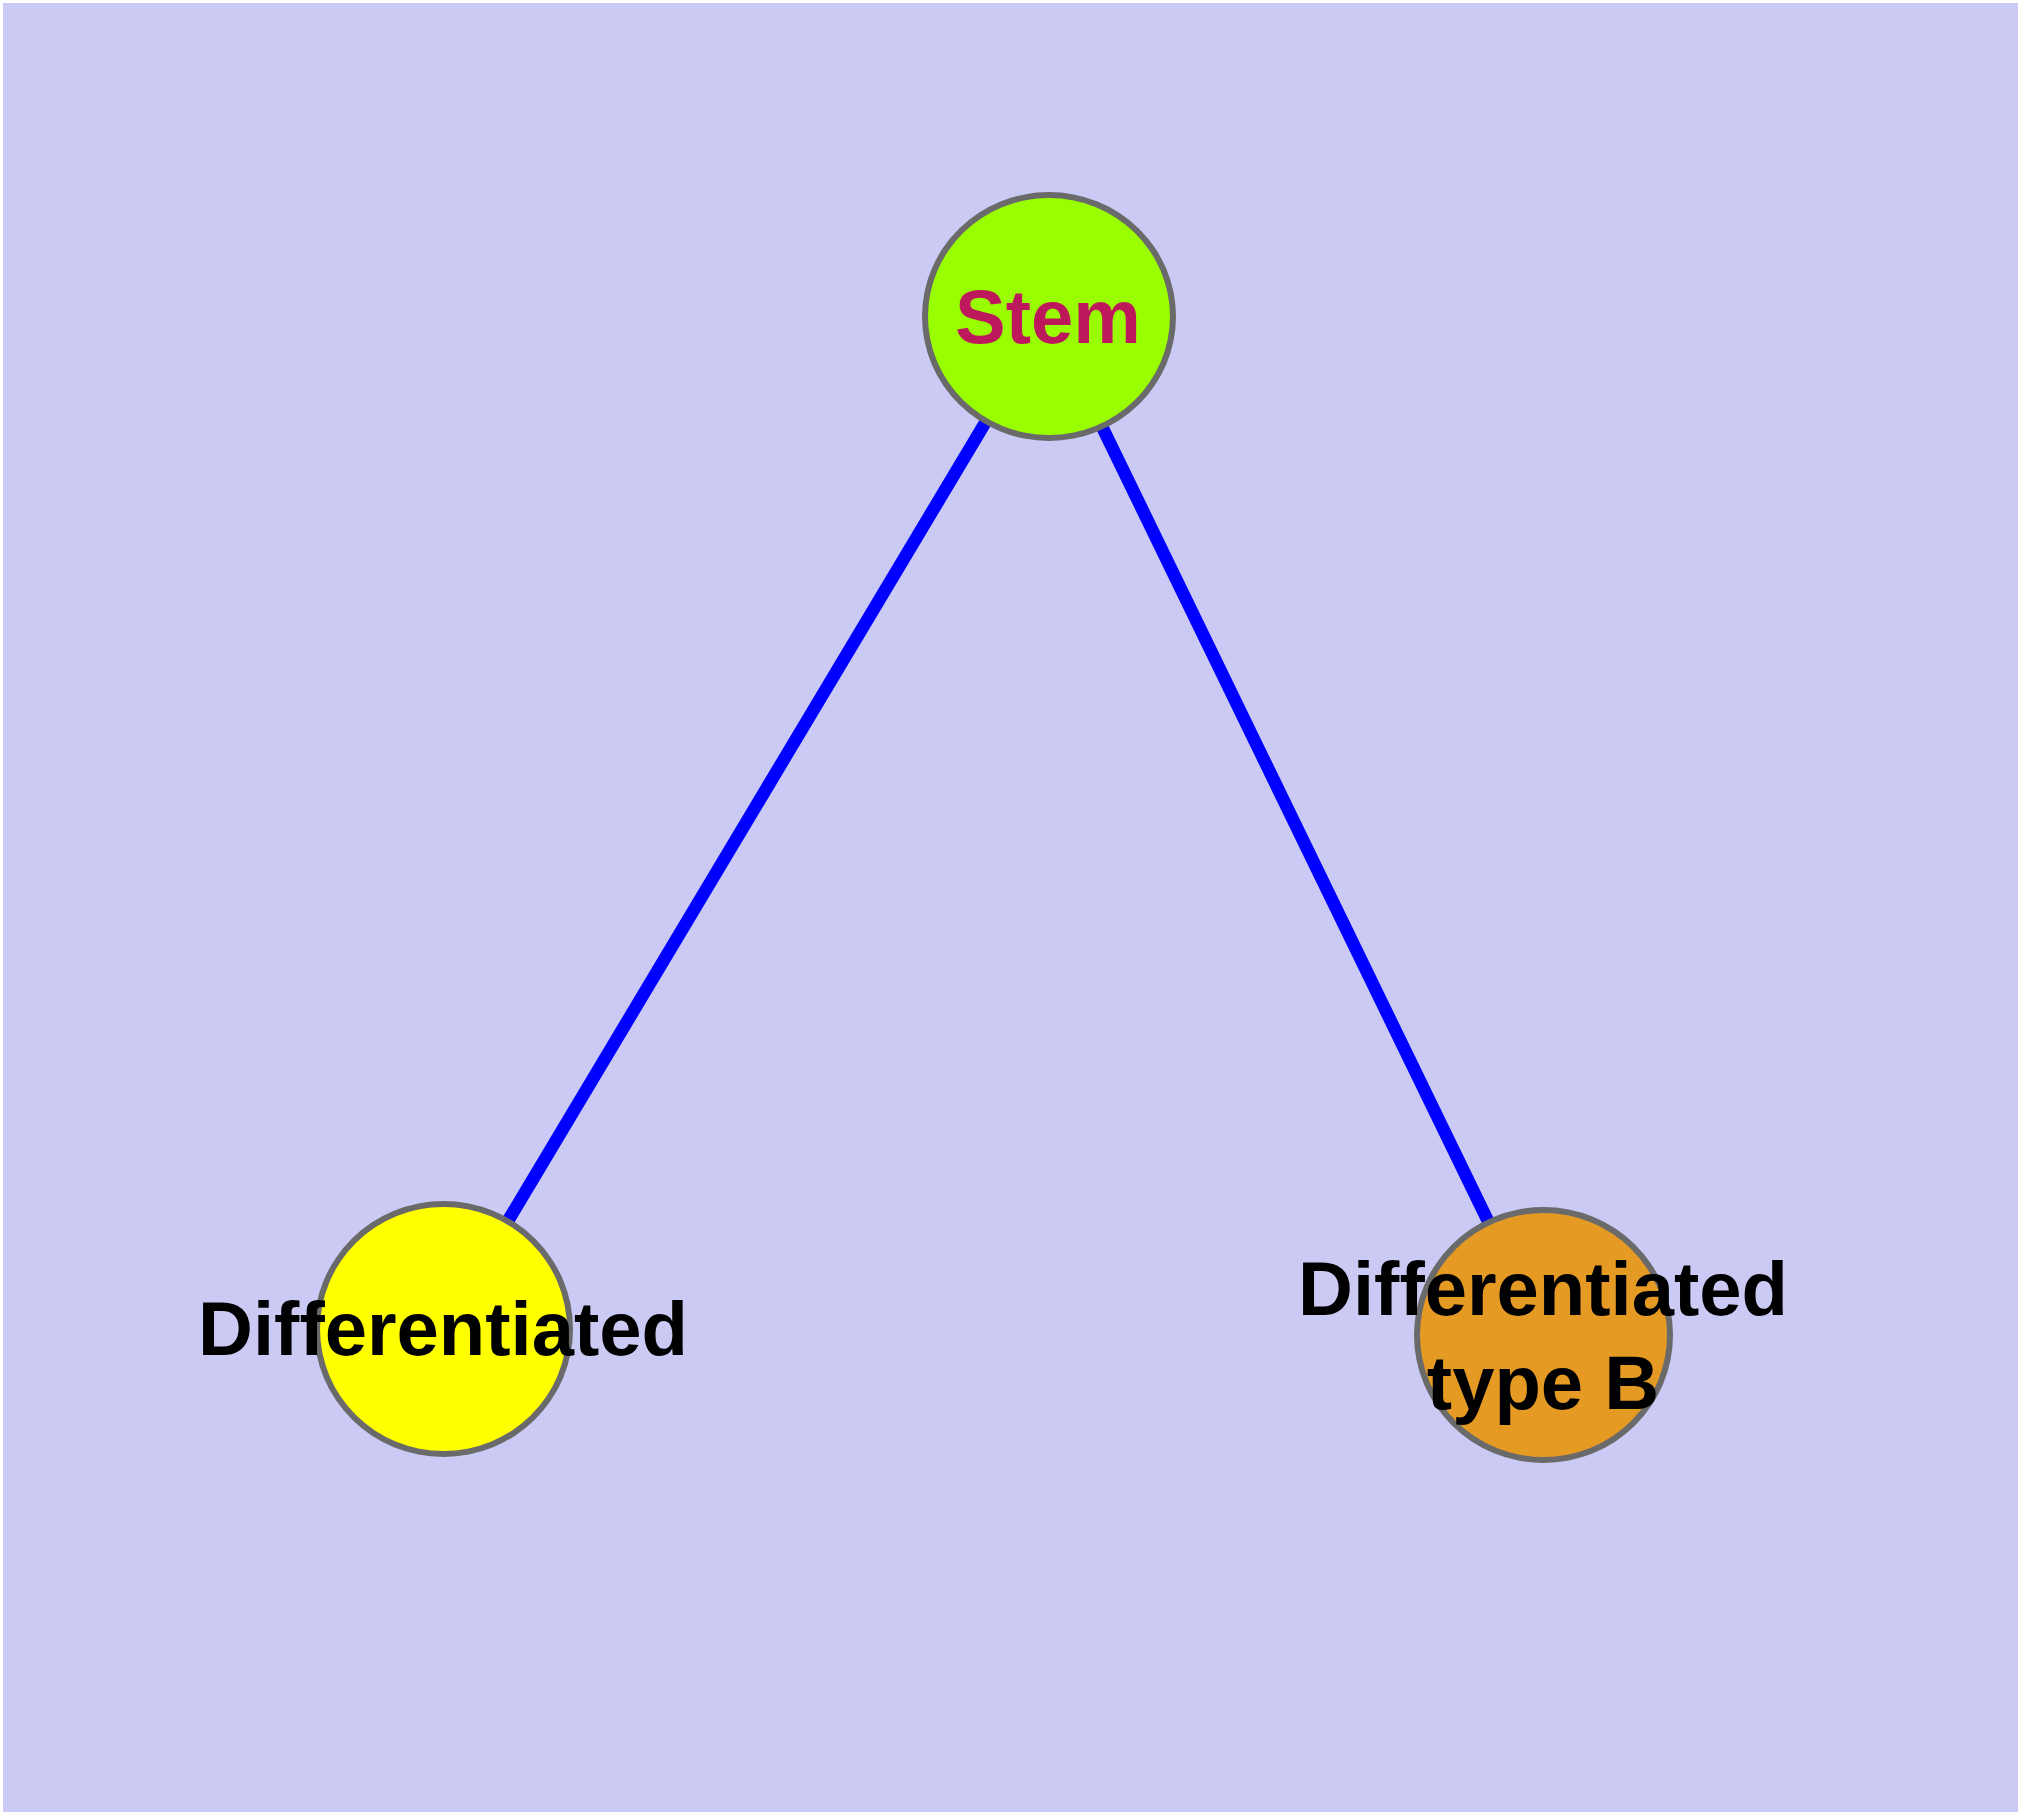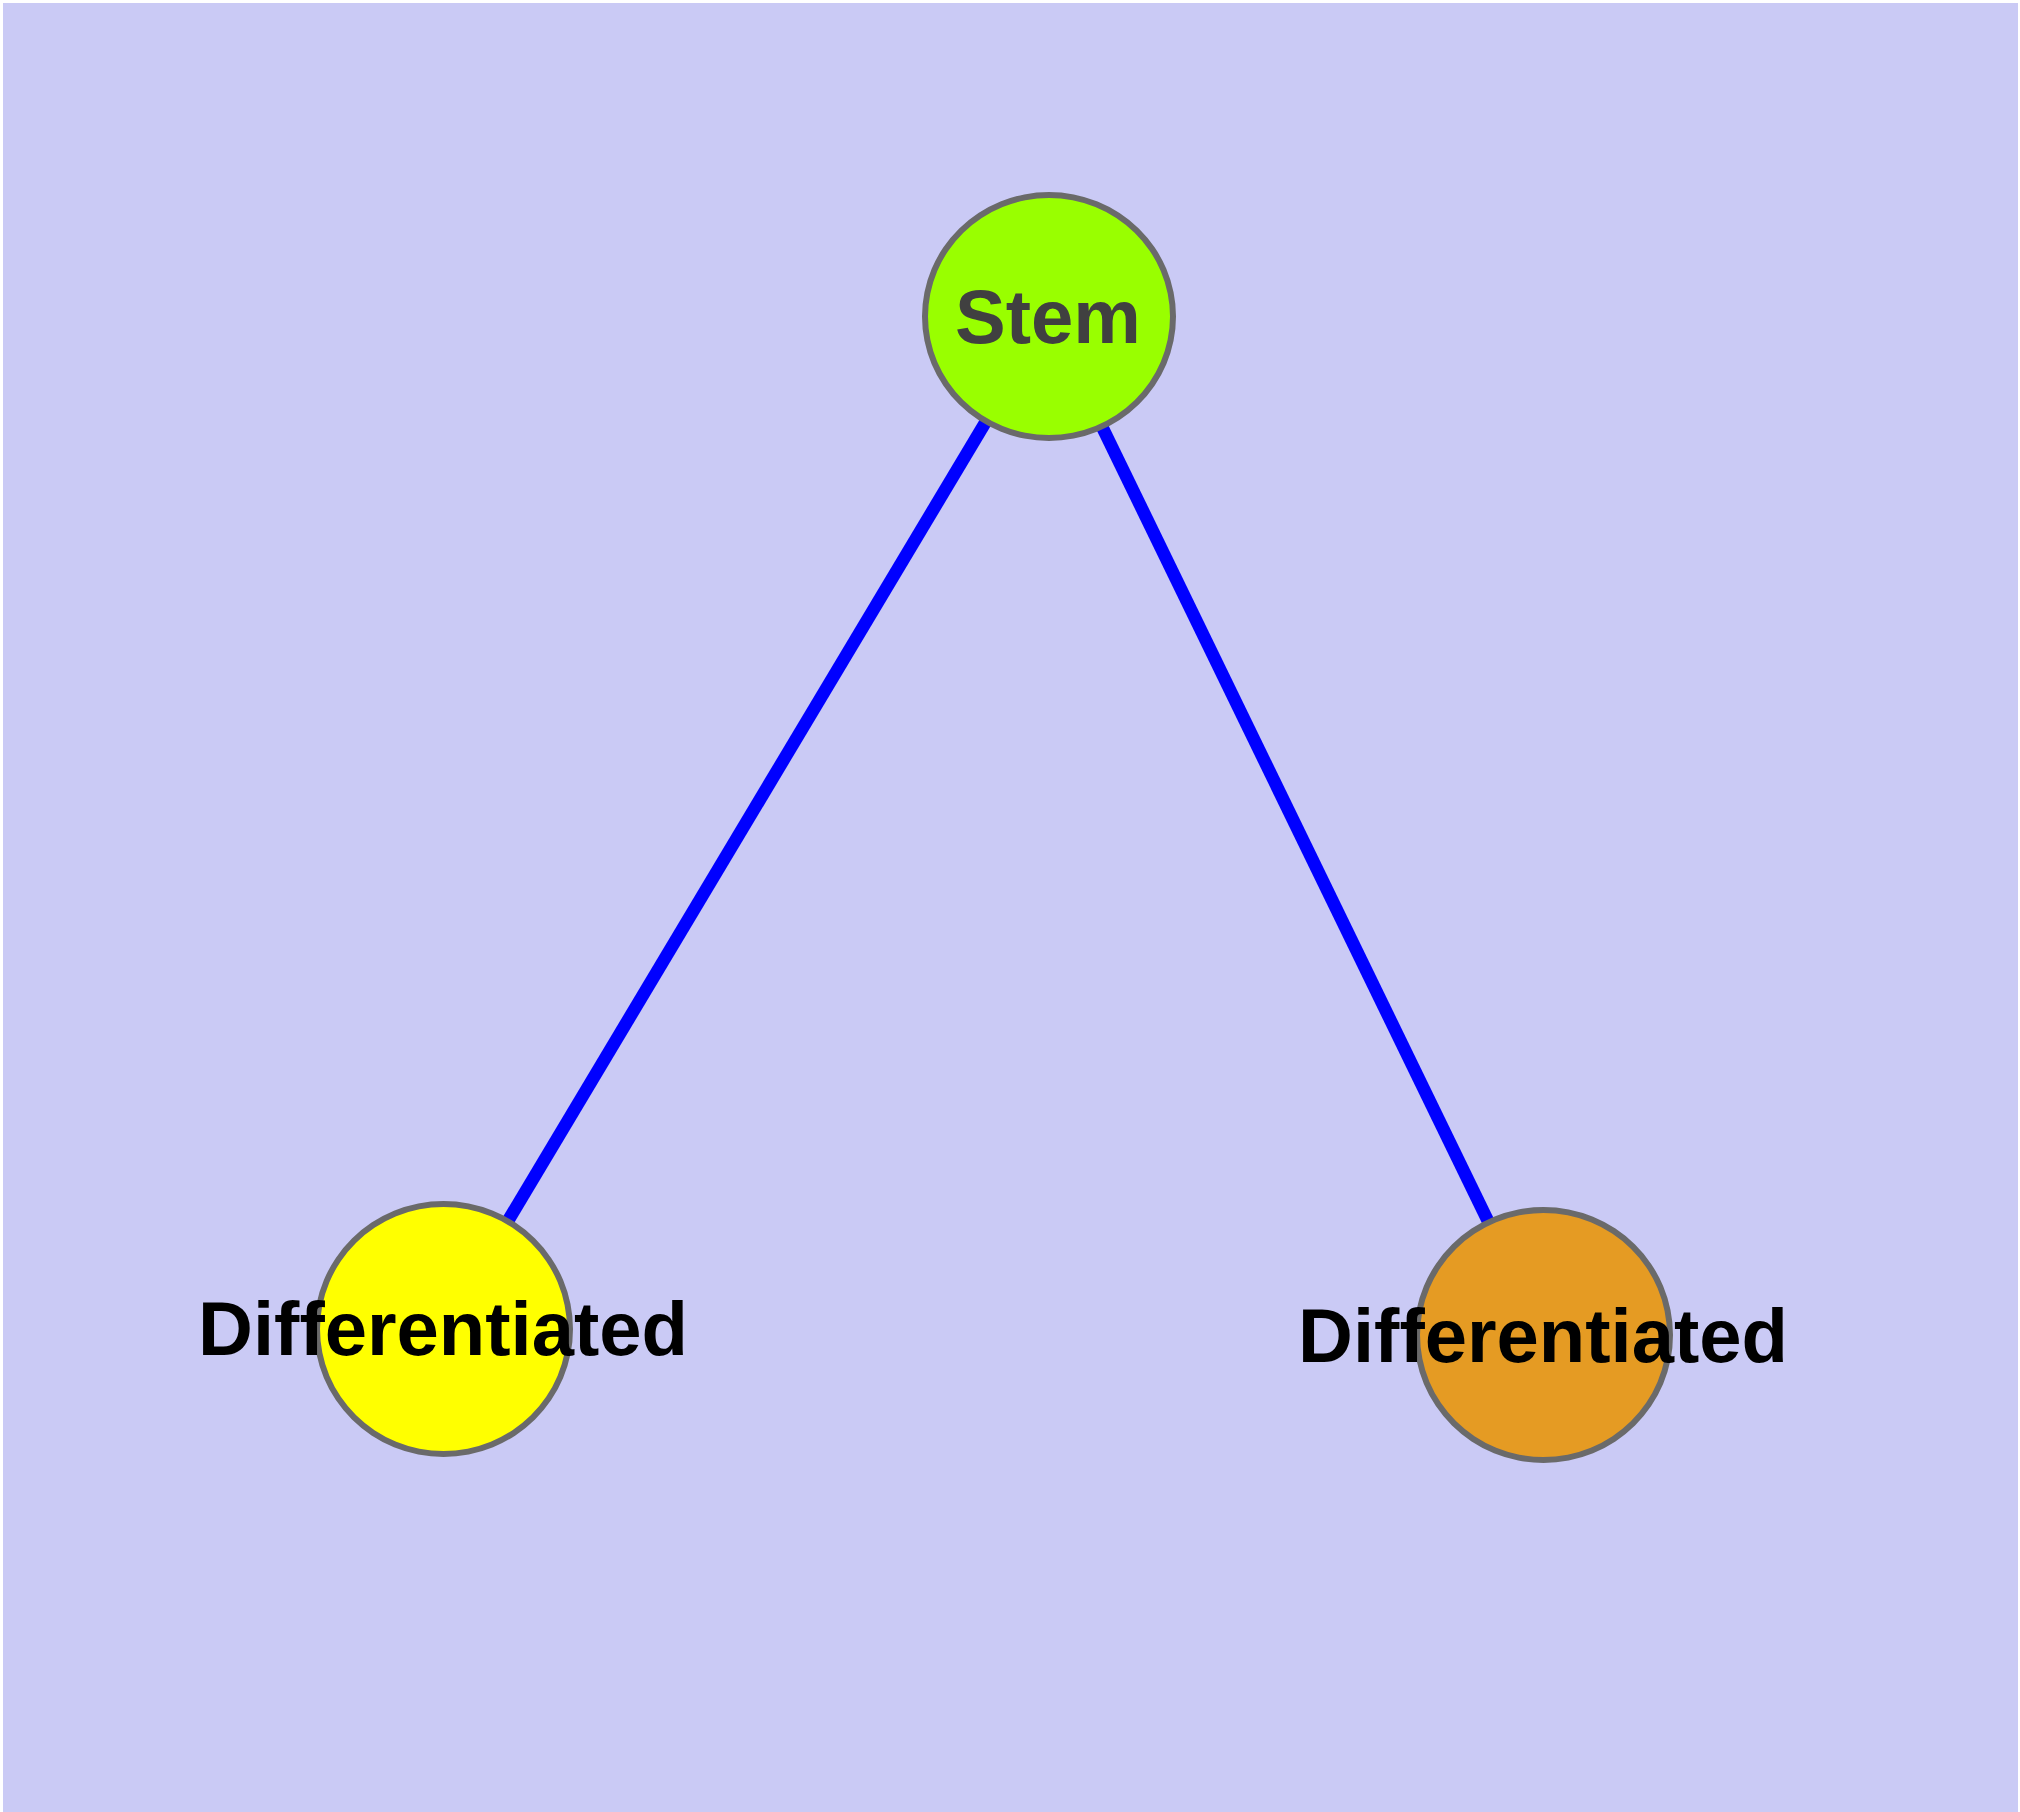--- a/index.html
+++ b/index.html
@@ -57,26 +57,27 @@
 
   <svg id="edge-layer" viewBox="0 0 2379 2134" width="2016" height="1809">
     <line class="edge" x1="1234" y1="370" x2="520" y2="1564" stroke="#0000FF" stroke-width="15"></line>
     <line class="edge" x1="1234" y1="370" x2="1818" y2="1572" stroke="#0000FF" stroke-width="15"></line>
   </svg>
 
   <div class="node-circle" style="left: 919px; top: 189px; width: 254px; height: 249px; background: rgb(153, 255, 0); border-color: rgb(106, 106, 106);"></div>
   <div class="node-circle" style="left: 311px; top: 1198px; width: 259px; height: 256px; background: rgb(255, 255, 0); border-color: rgb(106, 106, 106);"></div>
   <div class="node-circle" style="left: 1411px; top: 1204px; width: 259px; height: 256px; background: rgb(229, 155, 35); border-color: rgb(106, 106, 106);"></div>
 
-  <div class="node-label" style="left: 664px; top: 178px; color: #404040;">
+  <div class="node-label" style="left: 664px; top: 178px; color: #be185d;">
     <span>Stem</span>
   </div>
 
   <div class="node-label" style="left: 59px; top: 1190px; color: rgb(0, 0, 0);">
     <span>Differentiated</span>
   </div>
 
   <div class="node-label" style="left: 1159px; top: 1197px; color: rgb(0, 0, 0);">
     <span>Differentiated</span>
+    <span>type B</span>
   </div>
 
 </div>
 
 
 </body></html>

